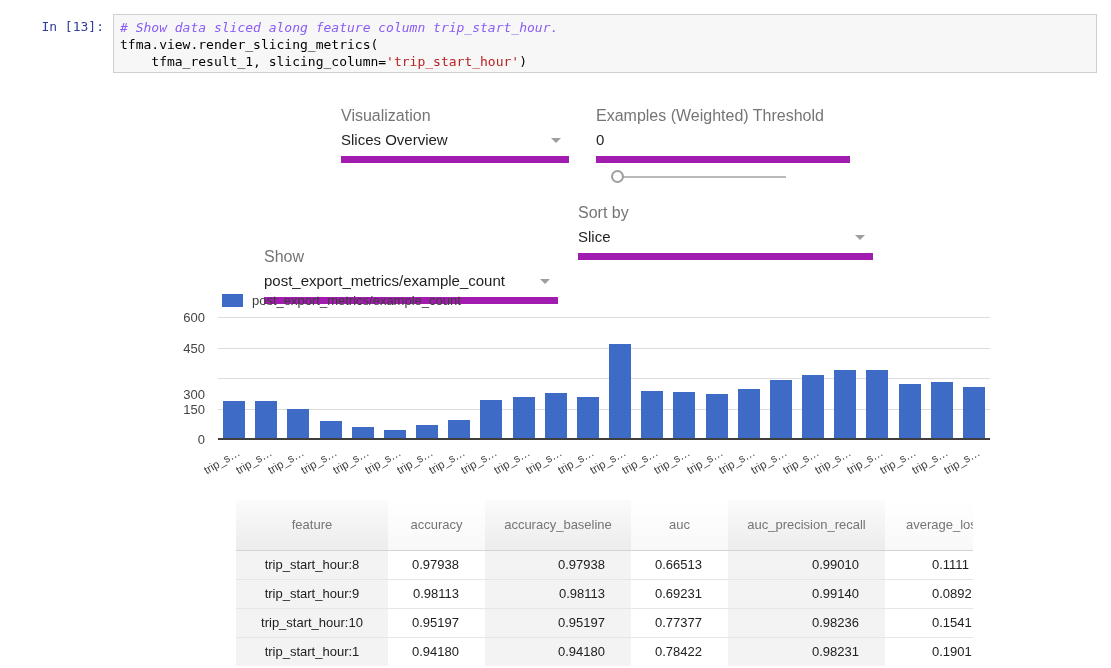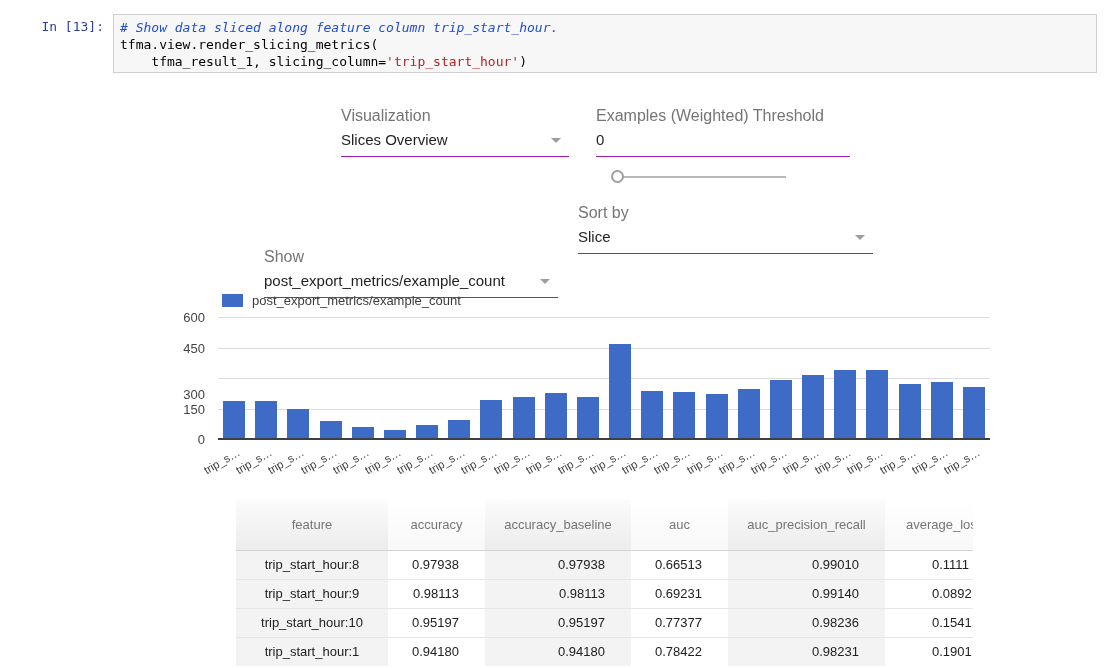--- a/index.html
+++ b/index.html
@@ -11,27 +11,27 @@
     position: absolute; left: 0; top: 19px; width: 104px;
     text-align: right; font-family: "DejaVu Sans Mono", monospace;
     font-size: 13px; color: #303F9F; white-space: pre;
   }
   .codebox {
     position: absolute; left: 113px; top: 14px; width: 984px; height: 59px;
     background: #f7f7f7; border: 1px solid #cfcfcf; padding: 4px 6px;
     font-family: "DejaVu Sans Mono", monospace; font-size: 13px; line-height: 17px;
     color: #000; white-space: pre; overflow: hidden;
   }
-  .tok-comment { color: #1d4ed8; font-style: italic; }
+  .tok-comment { color: #8b5cf6; font-style: italic; }
   .tok-string  { color: #BA2121; }
 
   
   .ctl { position: absolute; }
   .ctl-label { font-size: 16px; color: #757575; margin-bottom: 6px; }
-  .ctl-valrow { position: relative; border-bottom: 1px solid #a21caf; padding-bottom: 7px; }
+  .ctl-valrow { position: relative; border-bottom: 7px solid #a21caf; padding-bottom: 7px; }
   .ctl-value { font-size: 15px; color: #1f1f1f; white-space: nowrap; }
   .dd-arrow {
     position: absolute; right: 8px; top: 7px; width: 0; height: 0;
     border-left: 5px solid transparent; border-right: 5px solid transparent;
     border-top: 5px solid #9e9e9e;
   }
   .slider { position: absolute; left: 611px; top: 170px; width: 175px; height: 14px; }
   .slider-track { position: absolute; left: 7px; right: 0; top: 6px; height: 2px; background: #b9b9b9; }
   .slider-knob {
     position: absolute; left: 0; top: 0; width: 13px; height: 13px;

